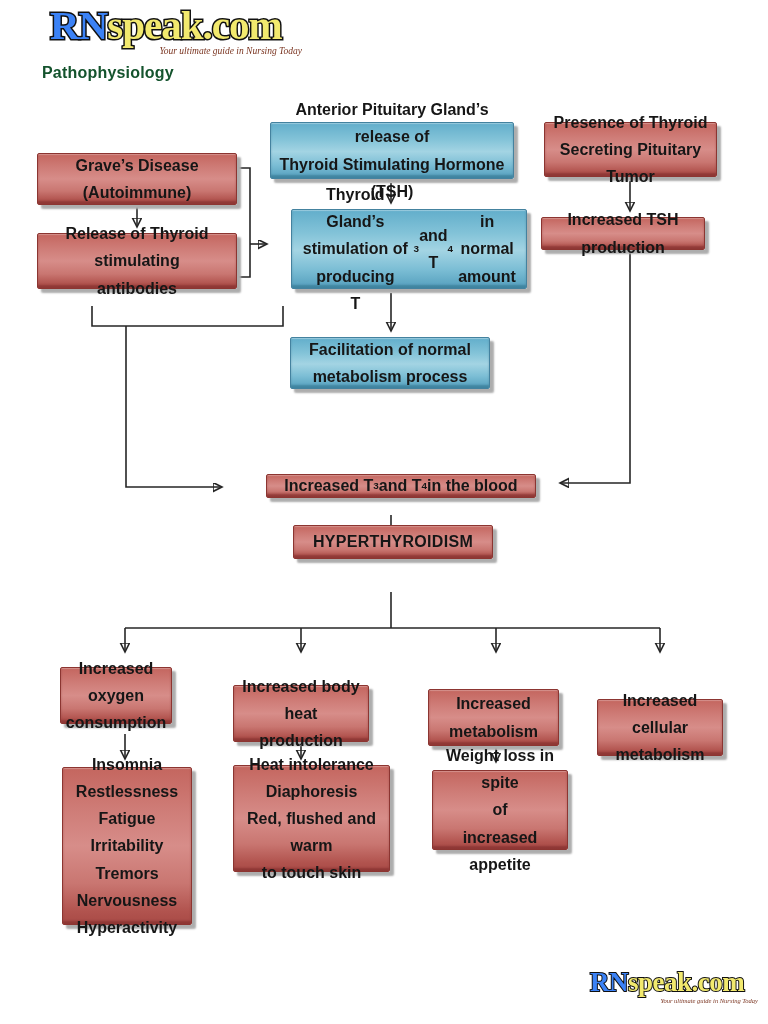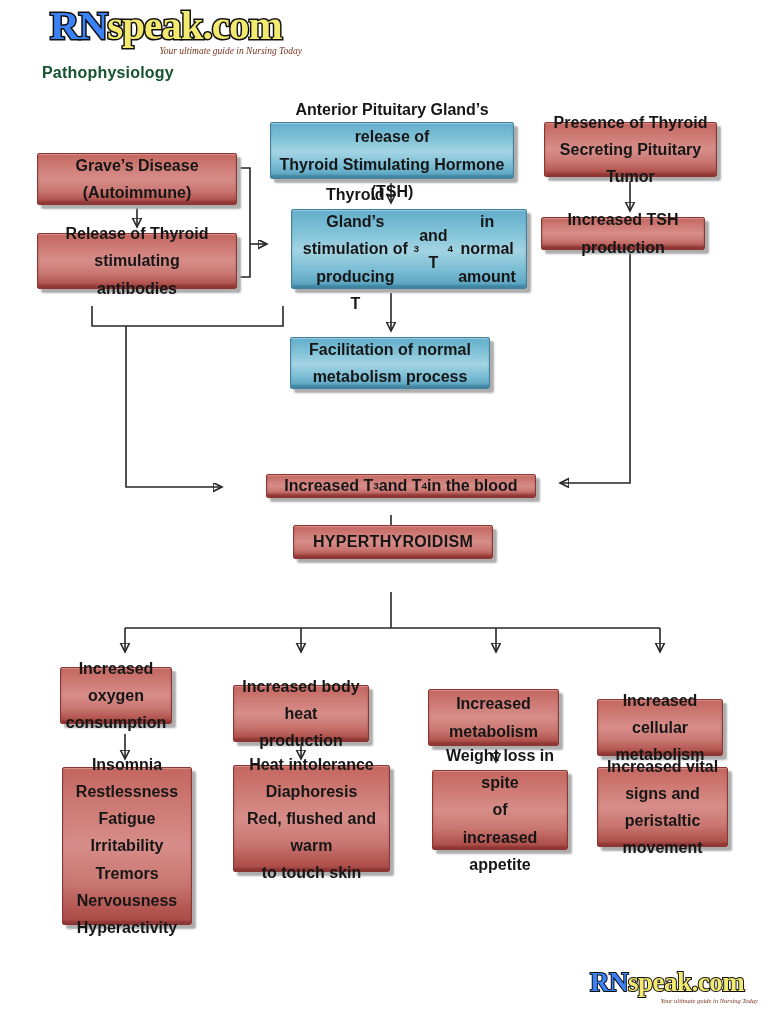--- a/index.html
+++ b/index.html
@@ -111,20 +111,19 @@
   <div class="node red" style="left:293px; top:525px; width:200px; height:34px; letter-spacing:.3px;">HYPERTHYROIDISM</div>
 
   <div class="node red" style="left:60px;  top:667px; width:112px; height:57px;">Increased oxygen<br>consumption</div>
   <div class="node red" style="left:233px; top:685px; width:136px; height:57px;">Increased body heat<br>production</div>
   <div class="node red" style="left:428px; top:667px; width:131px; height:57px;margin-top:22px;">Increased<br>metabolism</div>
   <div class="node red" style="left:597px; top:667px; width:126px; height:57px;margin-top:32px;">Increased cellular<br>metabolism</div>
 
   <div class="node red" style="left:62px;  top:767px; width:130px; height:158px;">Insomnia<br>Restlessness<br>Fatigue<br>Irritability<br>Tremors<br>Nervousness<br>Hyperactivity</div>
   <div class="node red" style="left:432px; top:770px; width:136px; height:80px;">Weight loss in spite<br>of<br>increased appetite</div>
   <div class="node red" style="left:233px; top:765px; width:157px; height:107px;">Heat intolerance<br>Diaphoresis<br>Red, flushed and warm<br>to touch skin</div>
-  <div class="node red" style="left:597px; top:767px; width:131px; height:80px;">Increased vital<br>signs and peristaltic<br>movement</div>
 
   <div class="logo logo-bottom">
     <div class="brand"><span class="rn">RN</span><span class="rest">speak.com</span></div>
     <div class="tagline">Your ultimate guide in Nursing Today</div>
   </div>
 
 </div>
 
 </body></html>

